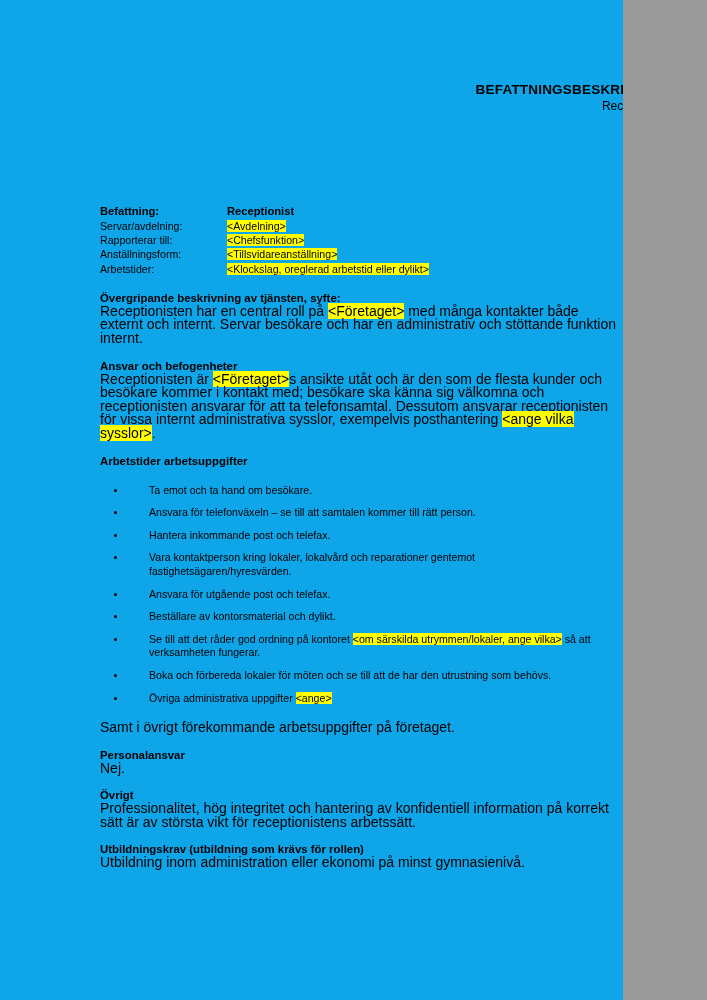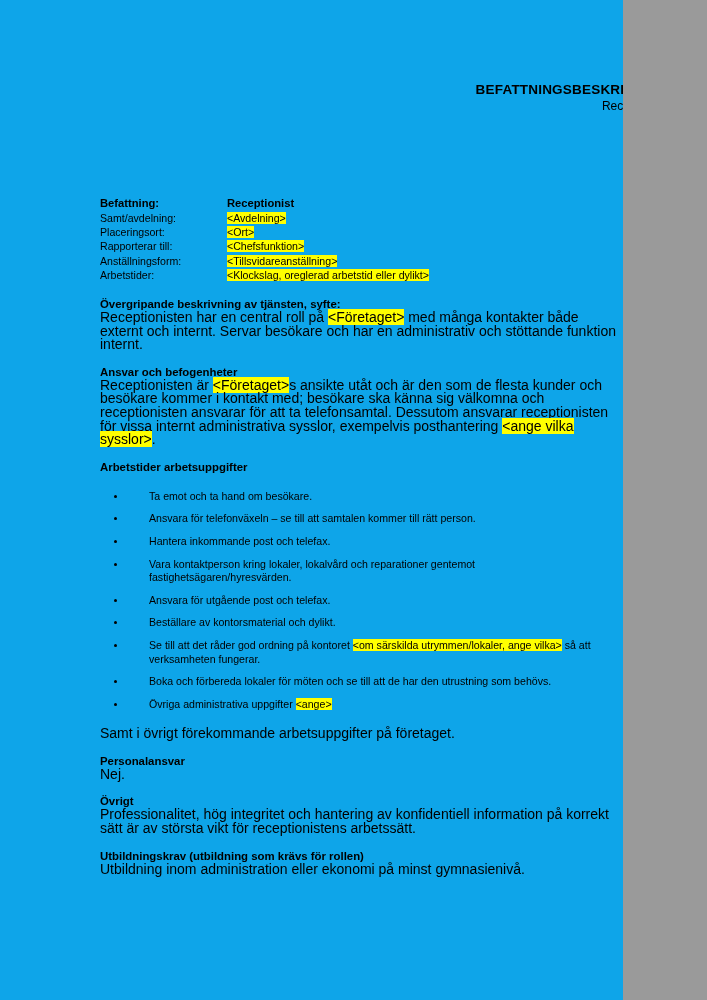--- a/index.html
+++ b/index.html
@@ -35,21 +35,21 @@
   .doc-header .subtitle {
     font-size: 12px;
     color: #000;
     line-height: 15px;
     margin-top: 2px;
   }
 
   .body-area {
     position: absolute;
     left: 100px;
-    top: 196px;
+    top: 204px;
     width: 520px;
     color: #000;
   }
 
   
   .fields {
     border-collapse: collapse;
     margin: 0;
     padding: 0;
   }
@@ -139,26 +139,22 @@
 
   <div class="body-area">
 
     <table class="fields">
       <tbody>
         <tr class="first">
           <td class="label">Befattning:</td>
           <td class="value">Receptionist</td>
         </tr>
         <tr>
-          <td class="label">Samt/avdelning:</td>
+          <td class="label">Servar/avdelning:</td>
           <td class="value"><mark class="hl">&lt;Avdelning&gt;</mark></td>
-        </tr>
-        <tr>
-          <td class="label">Placeringsort:</td>
-          <td class="value"><mark class="hl">&lt;Ort&gt;</mark></td>
         </tr>
         <tr>
           <td class="label">Rapporterar till:</td>
           <td class="value"><mark class="hl">&lt;Chefsfunktion&gt;</mark></td>
         </tr>
         <tr>
           <td class="label">Anställningsform:</td>
           <td class="value"><mark class="hl">&lt;Tillsvidareanställning&gt;</mark></td>
         </tr>
         <tr>

